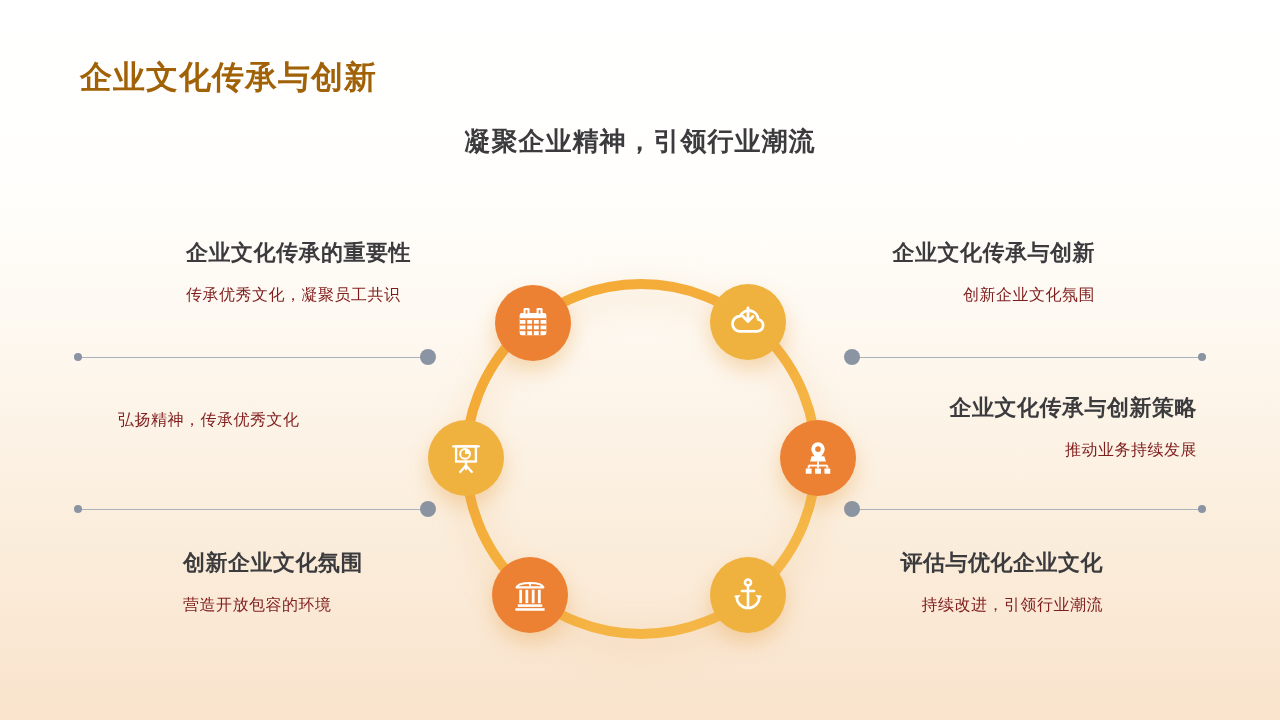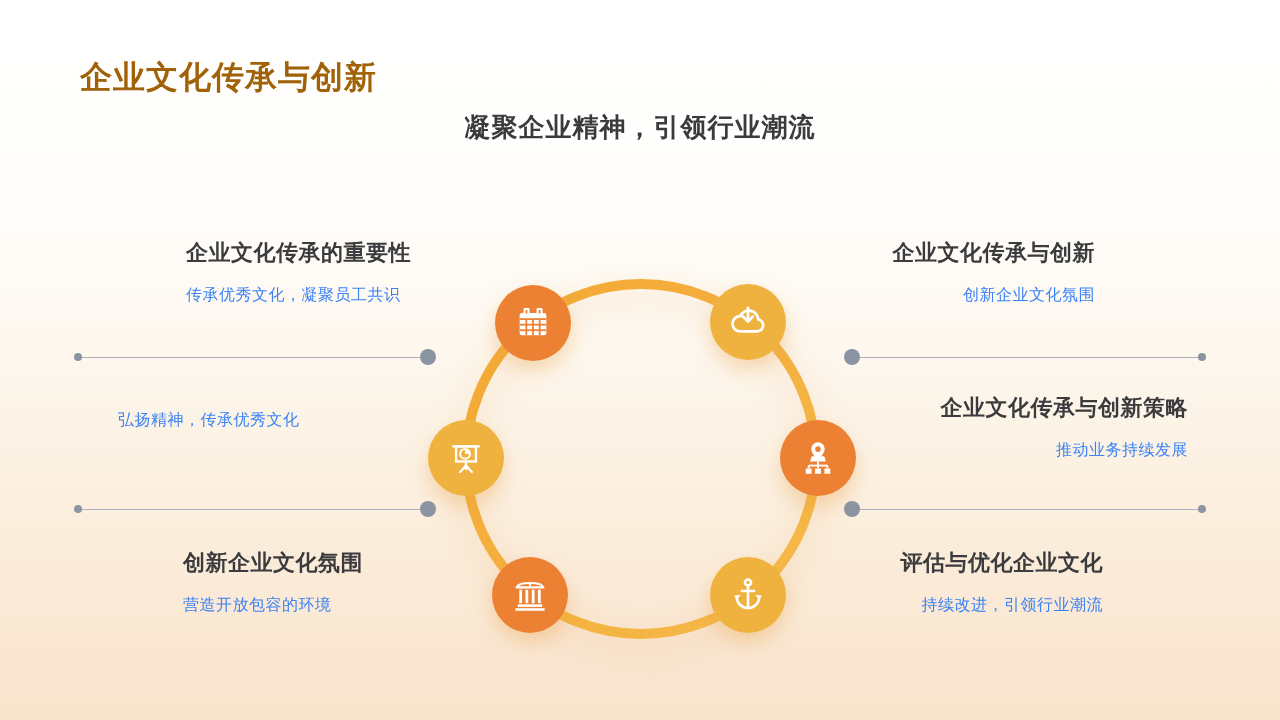--- a/index.html
+++ b/index.html
@@ -9,21 +9,21 @@
     background:linear-gradient(180deg,#ffffff 0%,#fffefb 28%,#fdf6ec 52%,#fbeedd 72%,#f9e3cc 100%);
   }
   .slide{position:absolute;inset:0;}
 
   
   .main-title{
     position:absolute;left:80px;top:56px;
     font-size:32px;font-weight:800;color:#a16207;letter-spacing:1px;
   }
   .sub-title{
-    position:absolute;left:0;right:0;top:110px;text-align:center;
+    position:absolute;left:0;right:0;top:124px;text-align:center;
     font-size:26px;font-weight:800;color:#3b3b3e;letter-spacing:1px;
   }
 
   
   .ring-svg{position:absolute;left:0;top:0;pointer-events:none;}
 
   
   .badge{
     position:absolute;width:76px;height:76px;border-radius:50%;
     display:flex;align-items:center;justify-content:center;
@@ -51,27 +51,27 @@
   .connector-right .dot-big{left:0;}
   .connector-right .dot-small{right:0;}
   .connector-l1{left:74px;top:349px;}
   .connector-l2{left:74px;top:501px;}
   .connector-r1{left:844px;top:349px;}
   .connector-r2{left:844px;top:501px;}
 
   
   .item{position:absolute;}
   .item .heading{font-size:22px;font-weight:800;color:#3b3b3e;letter-spacing:0.5px;text-align:right;}
-  .item .desc{font-size:16px;color:#3b82f6;margin-top:17px;letter-spacing:0.5px;}
+  .item .desc{font-size:16px;color:#7f1d1d;margin-top:17px;letter-spacing:0.5px;}
   .item-right{text-align:right;}
   .item-l1{left:186px;top:238px;}
   .item-l2{left:118px;top:393px;}
   .item-l3{left:183px;top:548px;}
   .item-r1{right:185px;top:238px;}
-  .item-r2{right:92px;top:393px;}
+  .item-r2{right:83px;top:393px;}
   .item-r3{right:177px;top:548px;}
 </style>
 </head>
 <body>
 
 <div class="slide">
 
   <div class="main-title">企业文化传承与创新</div>
   <div class="sub-title">凝聚企业精神，引领行业潮流</div>
 

